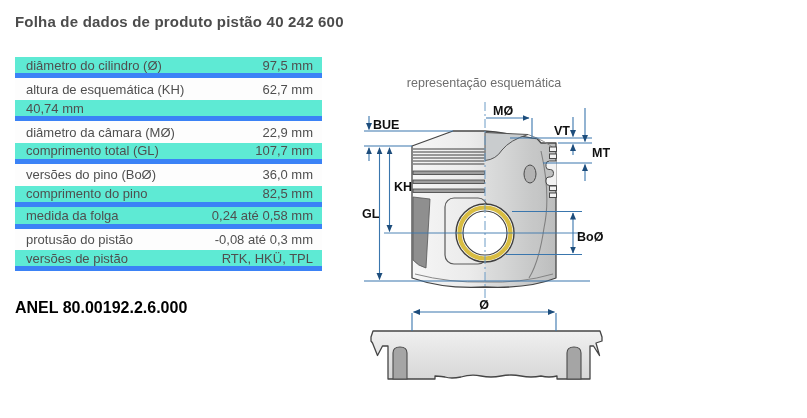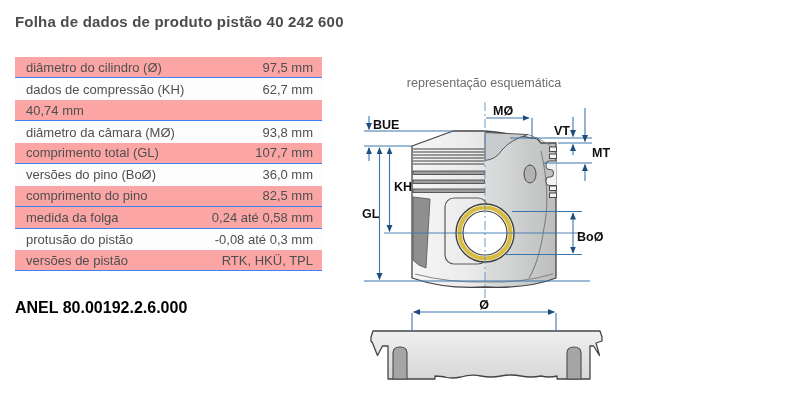--- a/index.html
+++ b/index.html
@@ -12,21 +12,21 @@
     font-size:15px;font-weight:bold;color:#4c4c4c;letter-spacing:.2px;
   }
   .spec-table{
     position:absolute;left:15px;top:57px;width:307px;
   }
   .spec-row{
     display:flex;justify-content:space-between;align-items:center;
     height:21.45px;font-size:13px;color:#4f4f4f;
     padding:0 9px 0 11px;box-sizing:border-box;
   }
-  .spec-row.odd{background:#fca5a5;border-bottom:1px solid #3b82f6;box-sizing:border-box;}
+  .spec-row.odd{background:#5eead4;border-bottom:5px solid #3b82f6;box-sizing:border-box;}
   .spec-row.even{background:#fdfdfd;}
   .spec-label{white-space:nowrap;}
   .spec-value{white-space:nowrap;text-align:right;}
   .footer-part{
     position:absolute;left:15px;top:299px;
     font-size:16px;font-weight:bold;color:#000;
   }
   .diagram-wrap{position:absolute;left:360px;top:60px;width:447px;height:358px;}
   .dim-label{font-family:"Liberation Sans", sans-serif;font-size:12.5px;font-weight:bold;fill:#101010;}
   .caption-text{font-family:"Liberation Sans", sans-serif;font-size:12.5px;fill:#6e6e6e;font-weight:normal;}
@@ -38,29 +38,29 @@
 <body>
 
 <div class="page-title">Folha de dados de produto pistão 40 242 600</div>
 
 <div class="spec-table">
   <div class="spec-row odd">
     <span class="spec-label">diâmetro do cilindro (Ø)</span>
     <span class="spec-value">97,5 mm</span>
   </div>
   <div class="spec-row even">
-    <span class="spec-label">dados de compressão (KH)</span>
+    <span class="spec-label">altura de esquemática (KH)</span>
     <span class="spec-value">62,7 mm</span>
   </div>
   <div class="spec-row odd">
     <span class="spec-value">40,74 mm</span>
   </div>
   <div class="spec-row even">
     <span class="spec-label">diâmetro da câmara (MØ)</span>
-    <span class="spec-value">93,8 mm</span>
+    <span class="spec-value">22,9 mm</span>
   </div>
   <div class="spec-row odd">
     <span class="spec-label">comprimento total (GL)</span>
     <span class="spec-value">107,7 mm</span>
   </div>
   <div class="spec-row even">
     <span class="spec-label">versões do pino (BoØ)</span>
     <span class="spec-value">36,0 mm</span>
   </div>
   <div class="spec-row odd">

